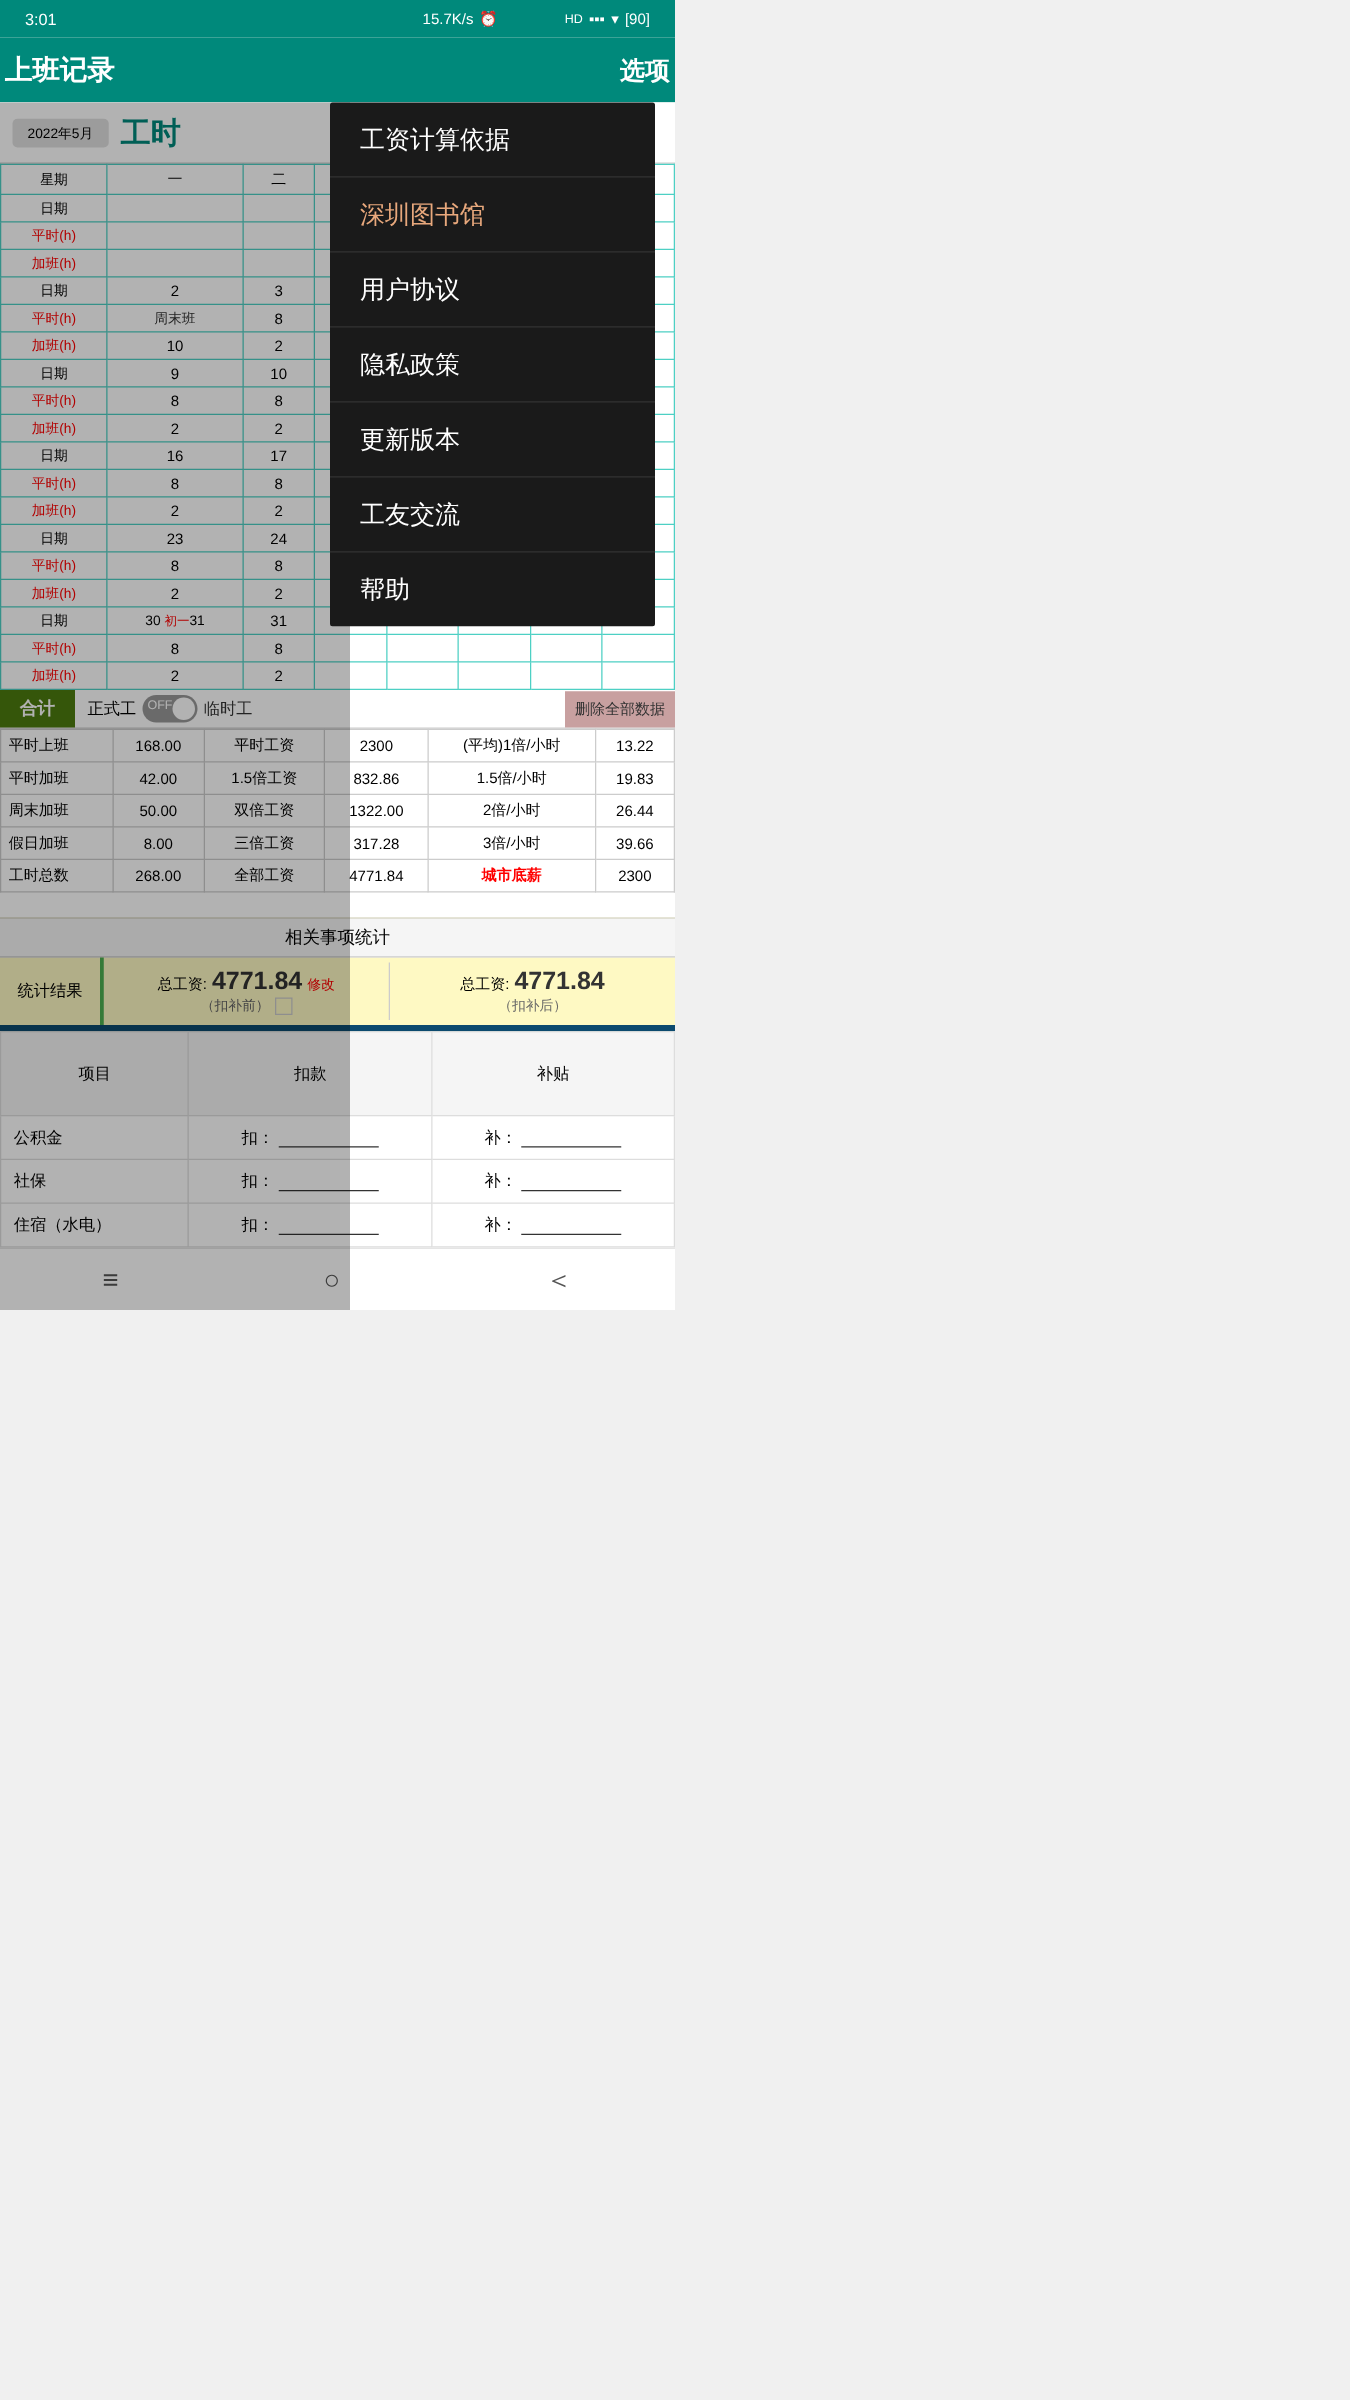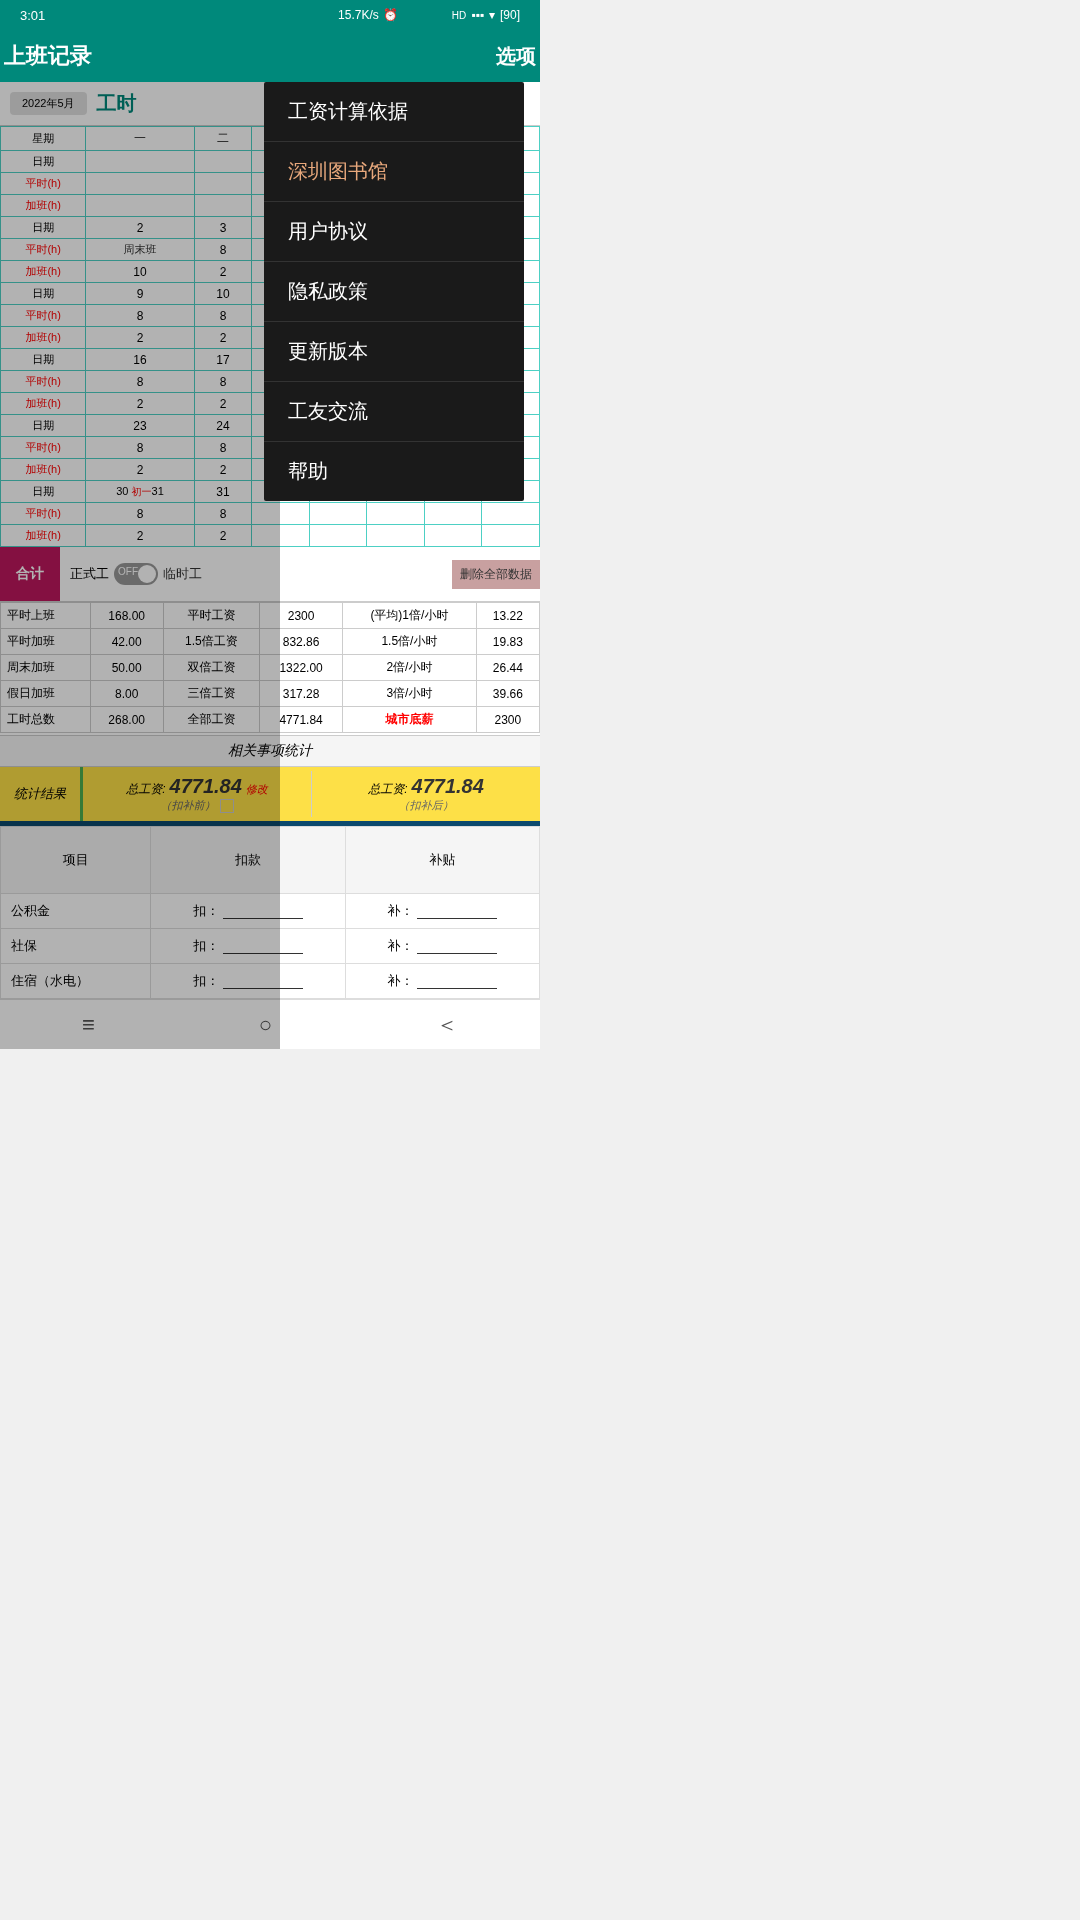--- a/index.html
+++ b/index.html
@@ -66,21 +66,21 @@
     }
     .month-btn {
       background: #e0e0e0;
       border: none;
       border-radius: 4px;
       padding: 4px 12px;
       font-size: 11px;
       cursor: pointer;
     }
     .work-time-label {
-      font-size: 20px;
+      font-size: 24px;
       font-weight: bold;
       color: #00897b;
       margin-left: 10px;
     }
 
     
     .attendance-table {
       width: 100%;
       border-collapse: collapse;
       font-size: 12px;
@@ -108,24 +108,24 @@
       font-size: 10px;
       color: red;
     }
     .summary-header-row {
       display: flex;
       align-items: center;
       background: white;
       border-bottom: 1px solid #ccc;
     }
     .summary-合计 {
-      background: #be185d;
+      background: #4d7c0f;
       color: white;
       font-weight: bold;
-      padding: 18px 10px;
+      padding: 6px 10px;
       font-size: 14px;
       min-width: 60px;
       text-align: center;
     }
     .toggle-area {
       display: flex;
       align-items: center;
       padding: 0 10px;
       gap: 5px;
     }
@@ -177,24 +177,23 @@
       text-align: left;
       font-size: 12px;
     }
     .highlight-red {
       color: red;
       font-weight: bold;
     }
 
     
     .stats-section {
-      background: #fde047;
-      margin-top: 2px;
+      background: #fef9c3;
+      margin-top: 20px;
       border-top: 1px solid #ccc;
-      font-style: italic;
     }
     .stats-header {
       text-align: center;
       padding: 6px;
       font-size: 14px;
       border-bottom: 1px solid #ccc;
       background: #f5f5f5;
     }
     .stats-row {
       display: flex;

